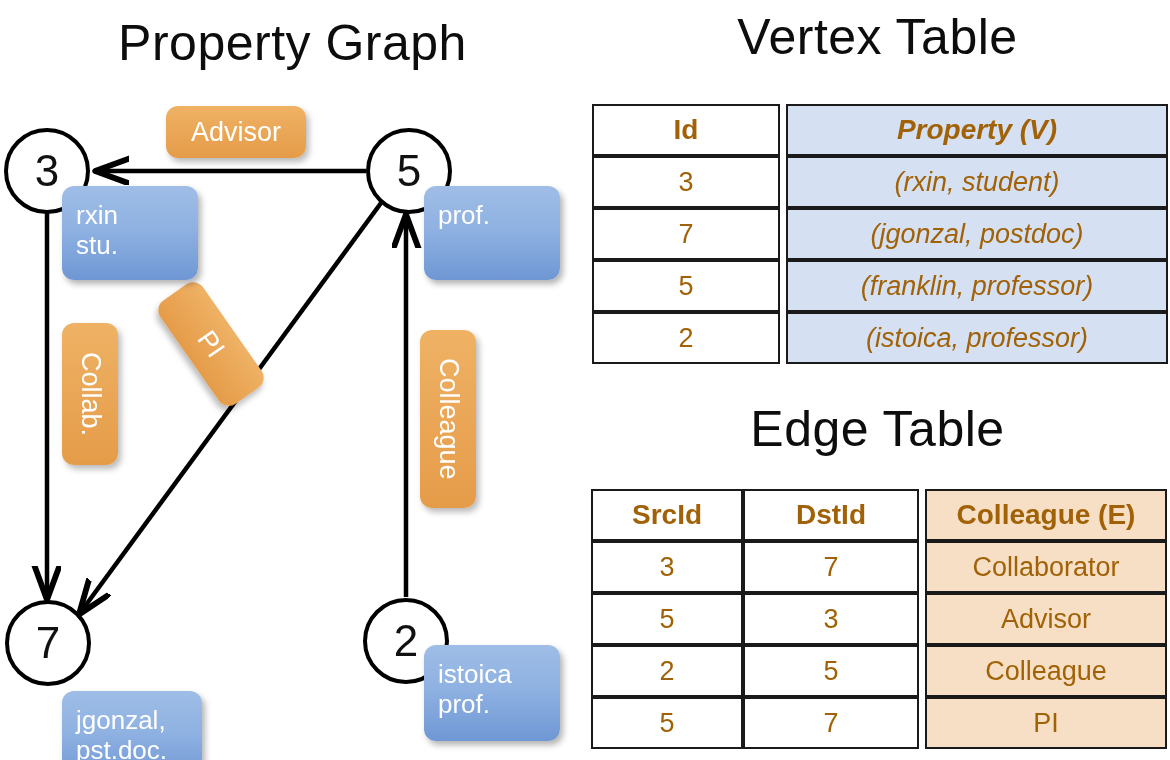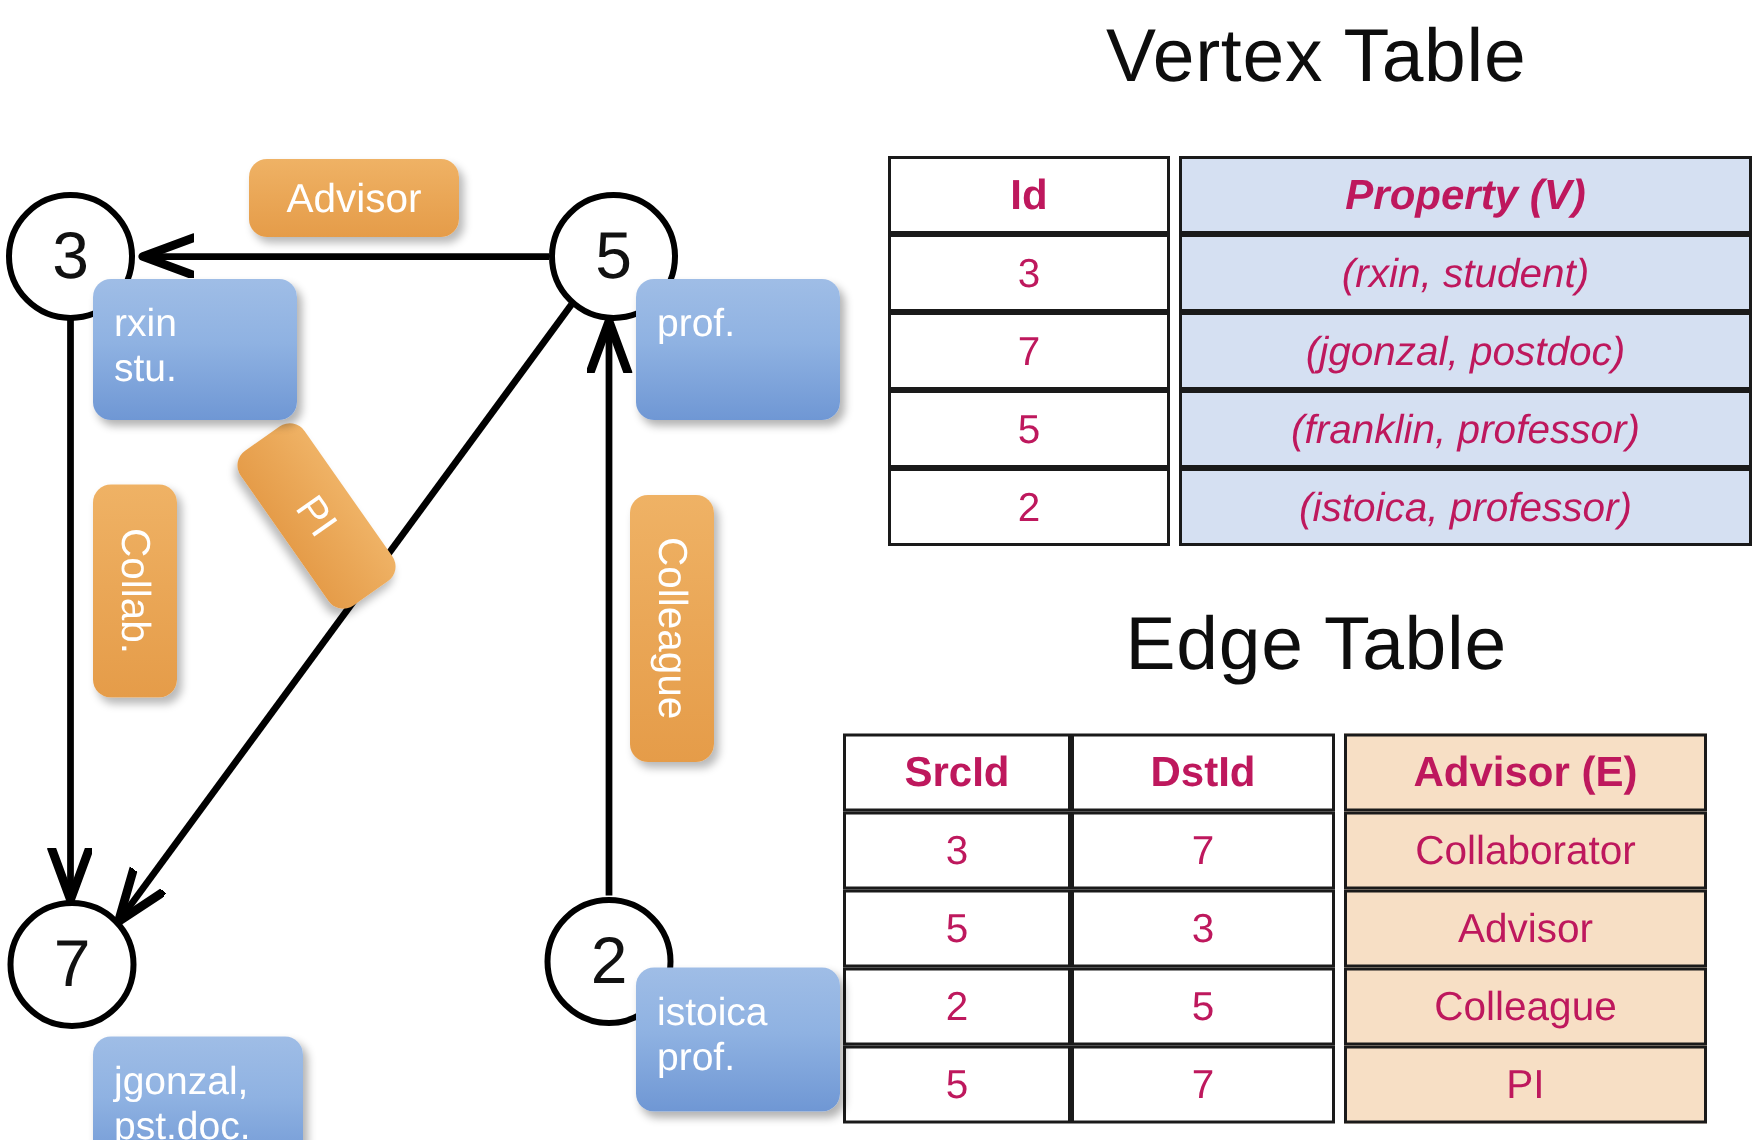--- a/index.html
+++ b/index.html
@@ -131,21 +131,21 @@
     border-spacing: 0;
     font-family: "Liberation Sans", sans-serif;
   }
   .data-table td, .data-table th {
     border: 2px solid #1a1a1a;
     height: 52px;
     text-align: center;
     vertical-align: middle;
     font-weight: 300;
     font-size: 27px;
-    color: #be185d;
+    color: #a16207;
     padding: 0 4px;
     box-sizing: border-box;
     margin-top: 19px;
   }
   .data-table th {
     font-weight: 700;
     font-size: 28px;
   }
   .col-gap {
     border: none !important;
@@ -153,30 +153,31 @@
     padding: 0 !important;
     background: #ffffff;
   }
   .cell-blue { background: #d5e0f2; font-style: italic; }
   .cell-peach { background: #f7dfc5; }
 
   #vertex-table { left: 592px; top: 104px; }
   #vertex-table .col-id   { width: 188px; }
   #vertex-table .col-prop { width: 382px; }
 
-  #edge-table { left: 562px; top: 489px; }
+  #edge-table { left: 591px; top: 489px; }
   #edge-table .col-src  { width: 152px; }
   #edge-table .col-dst  { width: 176px; }
   #edge-table .col-prop { width: 242px; }
 </style>
 </head>
 <body>
 
 <div id="stage">
 
+  <div class="section-title" id="title-property-graph">Property Graph</div>
 
   <div class="section-title" id="title-vertex-table">Vertex Table</div>
 
   <div class="section-title" id="title-edge-table">Edge Table</div>
 
   <div id="graph-panel">
 
     <svg id="graph-edges" viewBox="0 0 585 760">
       <defs>
         <marker id="arrowhead" markerWidth="9" markerHeight="9" refX="7.2" refY="3.2" orient="auto" markerUnits="strokeWidth">
@@ -265,21 +266,21 @@
       </tr>
     </tbody>
   </table>
 
   <table class="data-table" id="edge-table">
     <thead>
       <tr>
         <th class="col-src">SrcId</th>
         <th class="col-dst">DstId</th>
         <td class="col-gap"></td>
-        <th class="col-prop cell-peach">Advisor (E)</th>
+        <th class="col-prop cell-peach">Colleague (E)</th>
       </tr>
     </thead>
     <tbody>
       <tr>
         <td class="col-src">3</td>
         <td class="col-dst">7</td>
         <td class="col-gap"></td>
         <td class="col-prop cell-peach">Collaborator</td>
       </tr>
       <tr>

